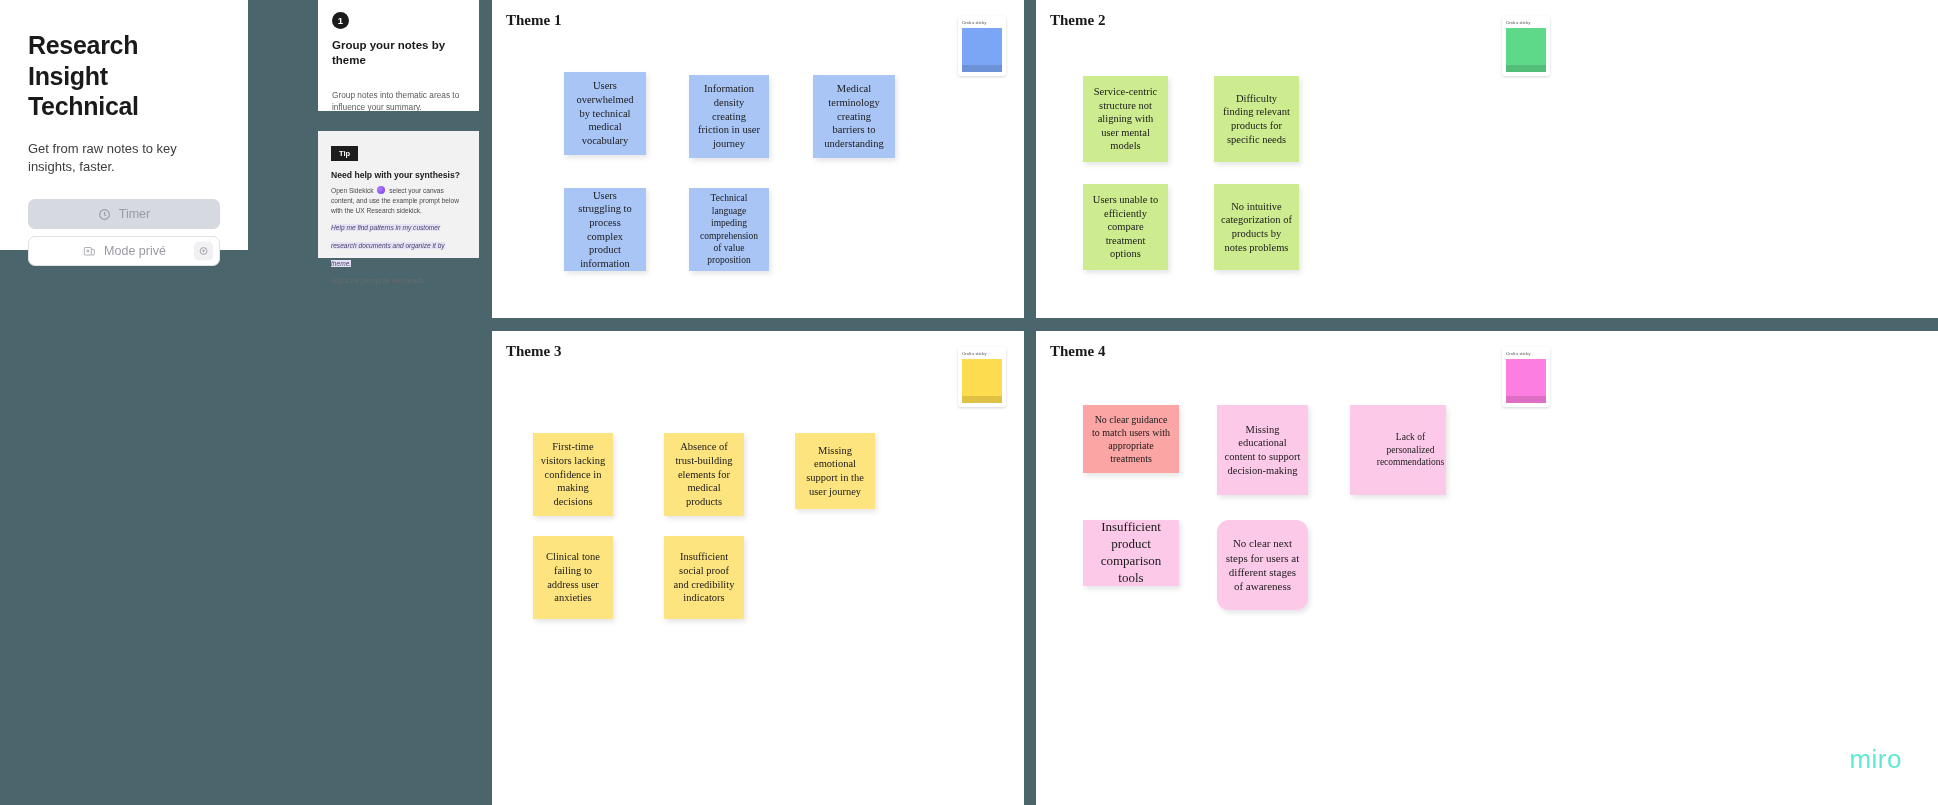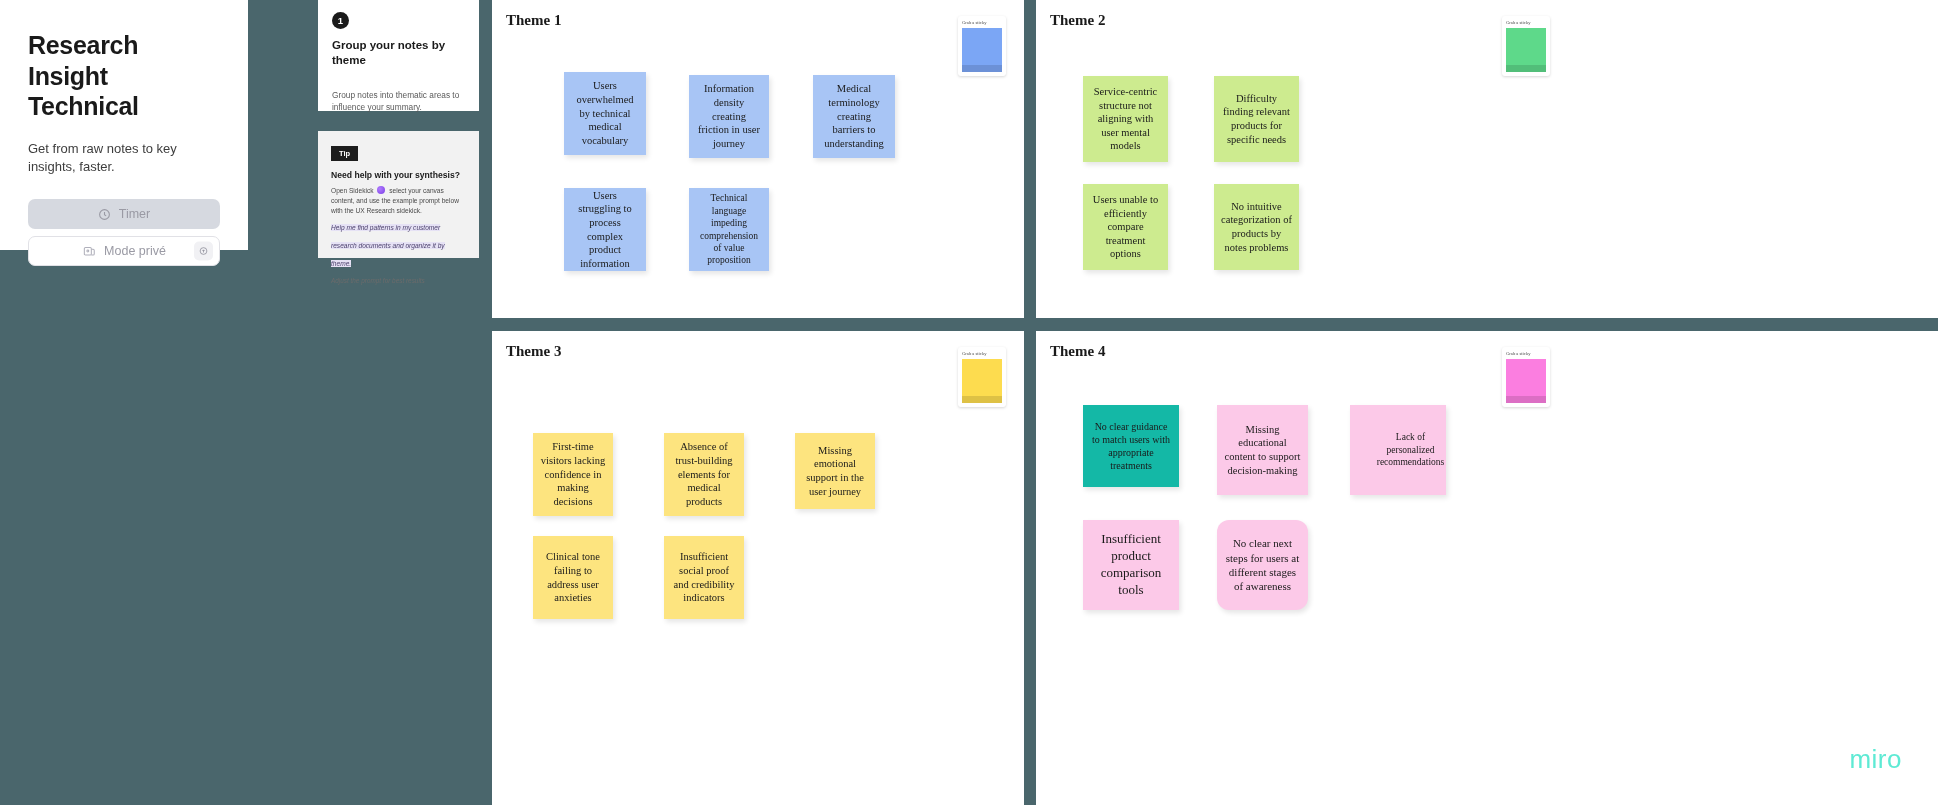--- a/index.html
+++ b/index.html
@@ -217,24 +217,24 @@
     <div class="sticky" style="left: 303px; top: 102px; width: 80px; height: 76px; font-size: 10.5px; background: rgb(253, 228, 127);">Missing emotional support in the user journey</div>
     <div class="sticky" style="left: 41px; top: 205px; width: 80px; height: 83px; font-size: 10.5px; background: rgb(253, 228, 127);">Clinical tone failing to address user anxieties</div>
     <div class="sticky" style="left: 172px; top: 205px; width: 80px; height: 83px; font-size: 10.5px; background: rgb(253, 228, 127);">Insufficient social proof and credibility indicators</div>
     <div class="grab" style="left: 466px; top: 16px;">
       <div class="grab-label">Grab a sticky</div>
       <div class="grab-pad" style="background: rgb(253, 220, 79);"></div>
     </div>
   </div>
 <div class="frame" id="frame4">
   <div class="frame-title">Theme 4</div>
-<div class="sticky" style="left: 47px; top: 74px; width: 96px; height: 82px; font-size: 10px; background: #14b8a6;">No clear guidance to match users with appropriate treatments</div>
+<div class="sticky" style="left: 47px; top: 74px; width: 96px; height: 68px; font-size: 10px; background: #fca5a5;">No clear guidance to match users with appropriate treatments</div>
     <div class="sticky" style="left: 181px; top: 74px; width: 91px; height: 90px; font-size: 10.5px; background: rgb(252, 201, 232);">Missing educational content to support decision-making</div>
     <div class="sticky" style="left: 314px; top: 74px; width: 96px; height: 90px; font-size: 9.5px; background: rgb(252, 201, 232); padding-left: 32px;">Lack of personalized recommendations</div>
-    <div class="sticky" style="left: 47px; top: 189px; width: 96px; height: 90px; font-size: 13px; background: rgb(252, 201, 232);">Insufficient product comparison tools</div>
+    <div class="sticky" style="left: 47px; top: 189px; width: 96px; height: 66px; font-size: 13px; background: rgb(252, 201, 232);">Insufficient product comparison tools</div>
     <div class="sticky" style="left: 181px; top: 189px; width: 91px; height: 90px; font-size: 11px; background: rgb(252, 201, 232); border-radius: 12px;">No clear next steps for users at different stages of awareness</div>
     <div class="grab" style="left: 466px; top: 16px;">
       <div class="grab-label">Grab a sticky</div>
       <div class="grab-pad" style="background: rgb(251, 126, 224);"></div>
     </div>
   </div>
 
 <div class="miro">miro</div>
 
 </body></html>

